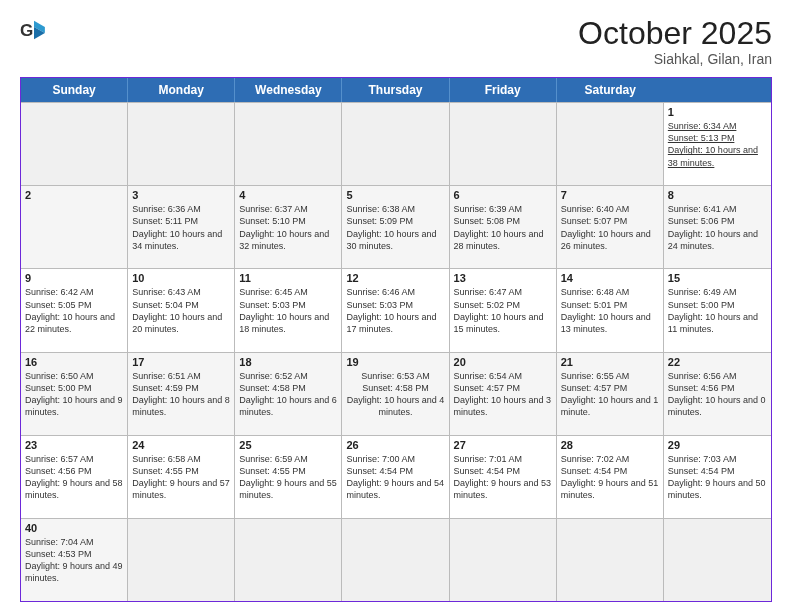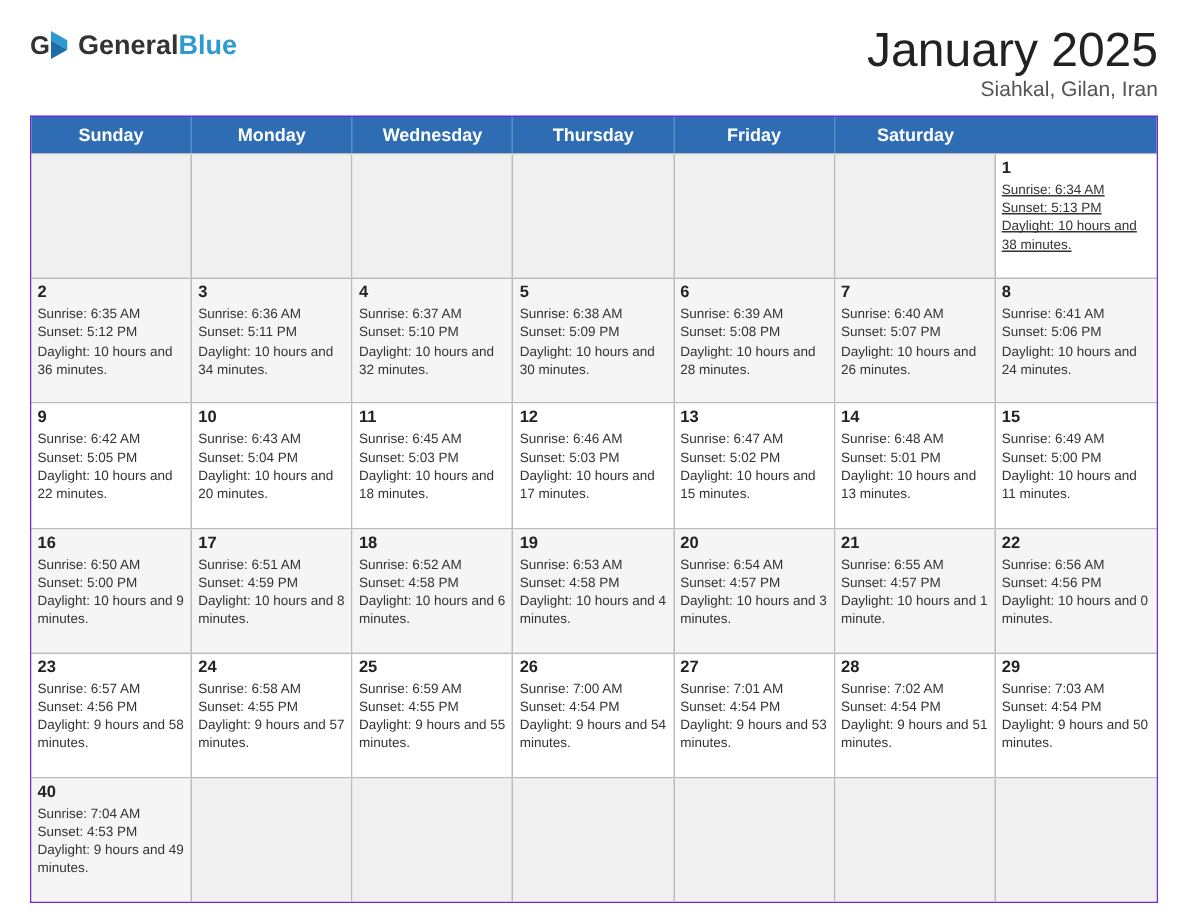--- a/index.html
+++ b/index.html
@@ -111,26 +111,23 @@
 <body>
 
 <div class="page">
   <div class="header">
     <div class="logo">
       <svg class="logo-icon" viewBox="0 0 36 36">
         <text x="0" y="26" font-size="22" font-weight="bold" fill="#333">G</text>
         <polygon points="18,6 32,14 32,22 18,14" fill="#2e9ad0"></polygon>
         <polygon points="18,14 32,22 18,30" fill="#1a6ea8"></polygon>
       </svg>
-      <div class="logo-text">
-        <span>General</span><span style="color:#2e9ad0">Blue</span>
-      </div>
     </div>
     <div class="title-block">
-      <div class="month-title">January 2025</div>
+      <div class="month-title">October 2025</div>
       <div class="subtitle">Siahkal, Gilan, Iran</div>
     </div>
   </div>
 
   <div class="calendar">
     <div class="cal-header">
       <div class="cal-header-cell">Sunday</div>
       <div class="cal-header-cell">Monday</div>
       <div class="cal-header-cell">Wednesday</div>
       <div class="cal-header-cell">Thursday</div>
@@ -148,23 +145,20 @@
           <div class="cal-cell">
             <span class="day-num">1</span>
             <div class="cell-text" style="white-space: pre-line; text-decoration: underline;">Sunrise: 6:34 AM
 Sunset: 5:13 PM
 Daylight: 10 hours and 38 minutes.</div>
           </div>
         </div>
         <div class="cal-row">
           <div class="cal-cell alt-bg">
             <span class="day-num">2</span>
-            <div class="cell-text" style="white-space: pre-line;">Sunrise: 6:35 AM
-Sunset: 5:12 PM
-Daylight: 10 hours and 36 minutes.</div>
           </div>
           <div class="cal-cell alt-bg">
             <span class="day-num">3</span>
             <div class="cell-text" style="white-space: pre-line;">Sunrise: 6:36 AM
 Sunset: 5:11 PM
 Daylight: 10 hours and 34 minutes.</div>
           </div>
           <div class="cal-cell alt-bg">
             <span class="day-num">4</span>
             <div class="cell-text" style="white-space: pre-line;">Sunrise: 6:37 AM
@@ -254,21 +248,21 @@
 Daylight: 10 hours and 8 minutes.</div>
           </div>
           <div class="cal-cell alt-bg">
             <span class="day-num">18</span>
             <div class="cell-text" style="white-space: pre-line;">Sunrise: 6:52 AM
 Sunset: 4:58 PM
 Daylight: 10 hours and 6 minutes.</div>
           </div>
           <div class="cal-cell alt-bg">
             <span class="day-num">19</span>
-            <div class="cell-text" style="white-space: pre-line;">Sunrise: 6:53 AM
+            <div class="cell-text" style="white-space: pre-line; text-align: center;">Sunrise: 6:53 AM
 Sunset: 4:58 PM
 Daylight: 10 hours and 4 minutes.</div>
           </div>
           <div class="cal-cell alt-bg">
             <span class="day-num">20</span>
             <div class="cell-text" style="white-space: pre-line;">Sunrise: 6:54 AM
 Sunset: 4:57 PM
 Daylight: 10 hours and 3 minutes.</div>
           </div>
           <div class="cal-cell alt-bg">

